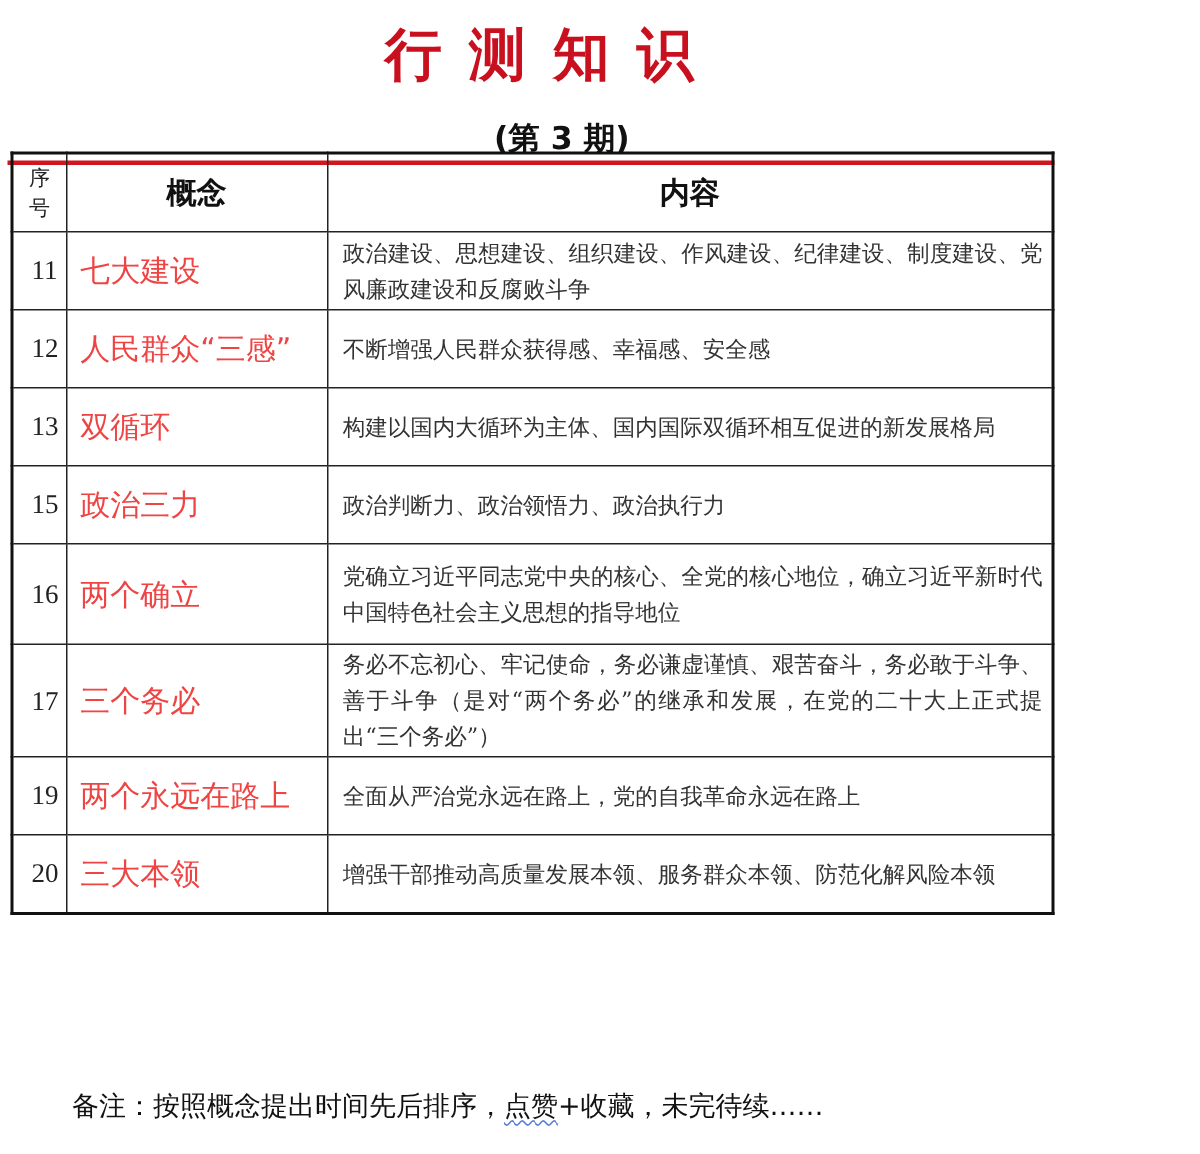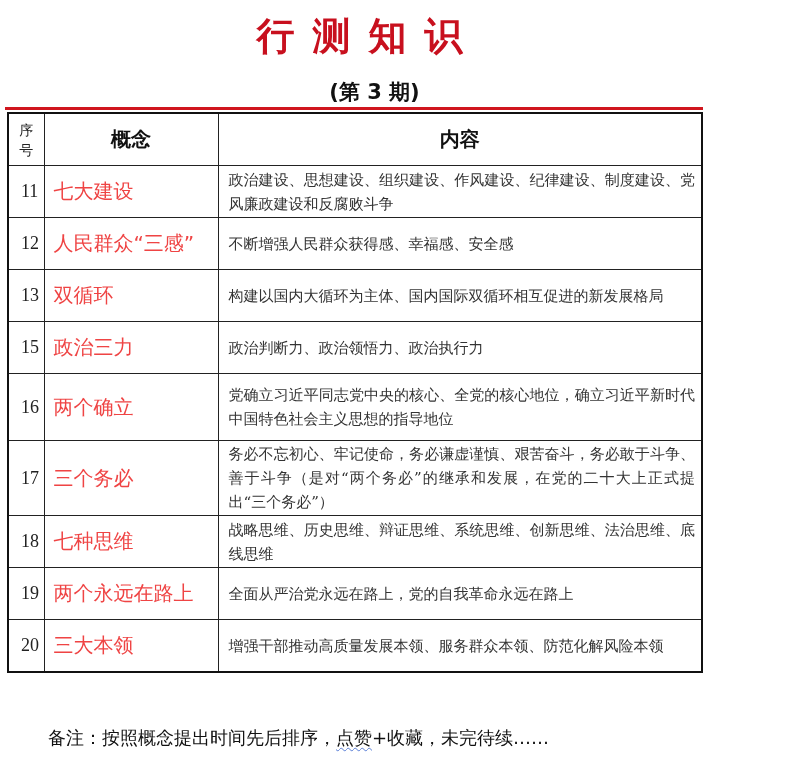--- a/index.html
+++ b/index.html
@@ -46,21 +46,21 @@
       position: absolute;
       left: 5px;
       top: 107px;
       width: 698px;
       height: 3px;
       background: #d0161e;
     }
     table.kt {
       position: absolute;
       left: 7px;
-      top: 112px;
+      top: 101px;
       width: 694px;
       border-collapse: collapse;
       table-layout: fixed;
       border: 2px solid #111;
     }
     table.kt th, table.kt td {
       border: 1.5px solid #222;
       padding: 12px;
       vertical-align: middle;
     }
@@ -164,25 +164,20 @@
       <tr style="height: 67px;">
         <td class="cell-no">16</td>
         <td class="cell-concept">两个确立</td>
         <td class="cell-content">党确立习近平同志党中央的核心、全党的核心地位，确立习近平新时代中国特色社会主义思想的指导地位</td>
       </tr>
       <tr style="height: 75px;">
         <td class="cell-no">17</td>
         <td class="cell-concept">三个务必</td>
         <td class="cell-content">务必不忘初心、牢记使命，务必谦虚谨慎、艰苦奋斗，务必敢于斗争、善于斗争（是对“两个务必”的继承和发展，在党的二十大上正式提出“三个务必”）</td>
       </tr>
-      <tr style="height: 49px;">
-        <td class="cell-no">18</td>
-        <td class="cell-concept">七种思维</td>
-        <td class="cell-content">战略思维、历史思维、辩证思维、系统思维、创新思维、法治思维、底线思维</td>
-      </tr>
       <tr style="height: 51px;">
         <td class="cell-no">19</td>
         <td class="cell-concept">两个永远在路上</td>
         <td class="cell-content">全面从严治党永远在路上，党的自我革命永远在路上</td>
       </tr>
       <tr style="height: 50px;">
         <td class="cell-no">20</td>
         <td class="cell-concept">三大本领</td>
         <td class="cell-content">增强干部推动高质量发展本领、服务群众本领、防范化解风险本领</td>
       </tr>

